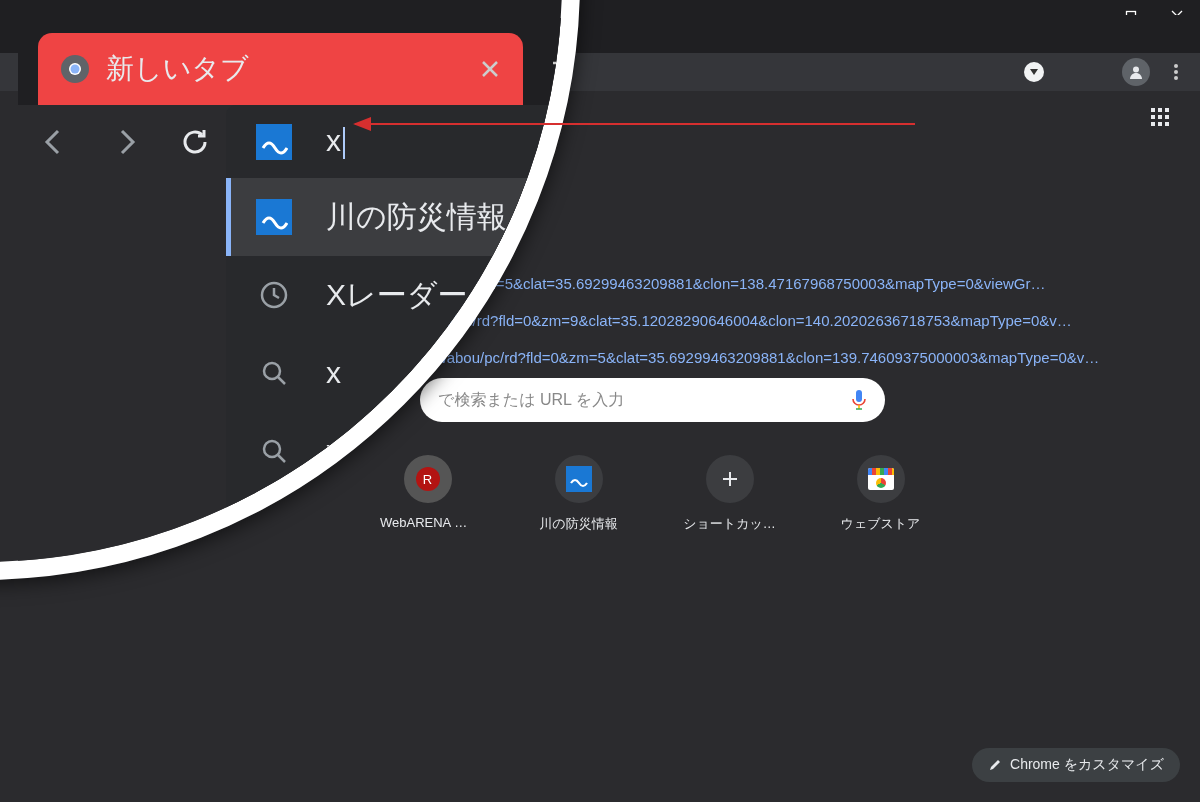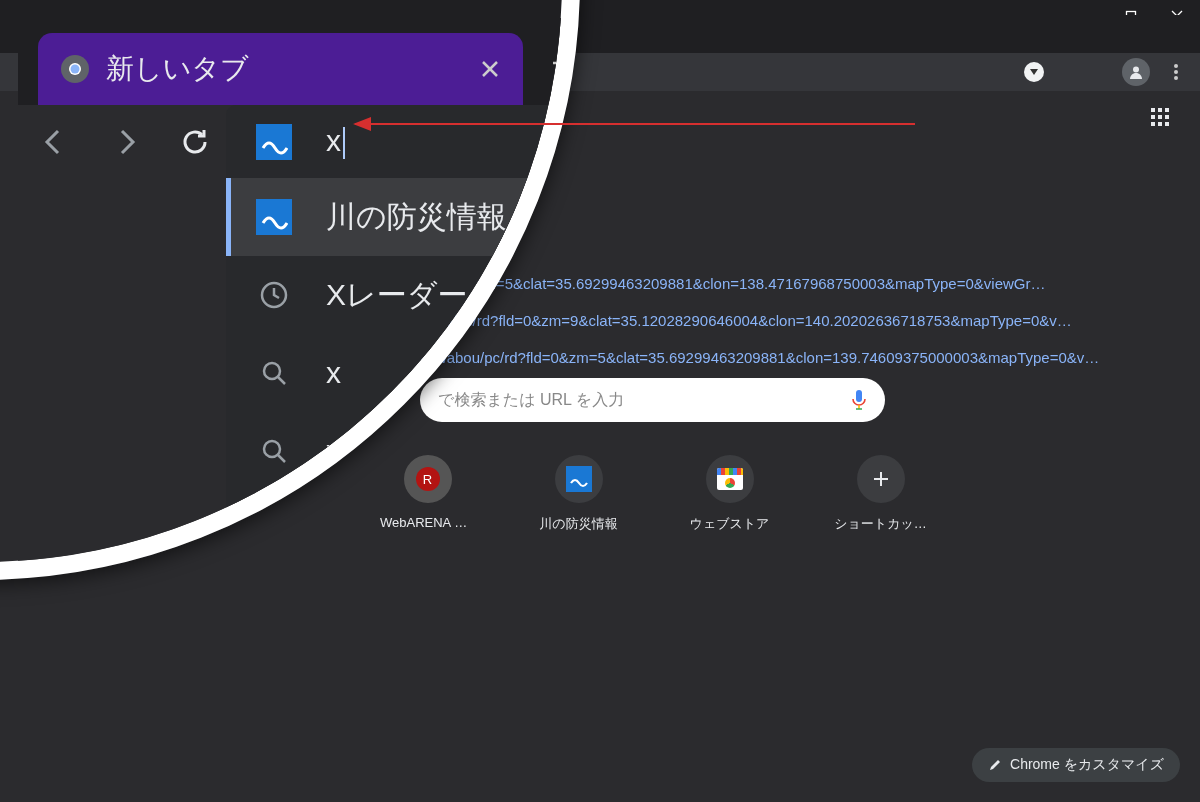--- a/index.html
+++ b/index.html
@@ -39,21 +39,21 @@
 .shortcut .lbl { font-size: 13px; color: #e8eaed; text-align: center; white-space: nowrap; overflow: hidden; text-overflow: ellipsis; max-width: 95px; }
 
 
 .customize { position: absolute; bottom: 20px; right: 20px; background: #3c4043; color: #e8eaed; padding: 8px 16px; border-radius: 20px; display: flex; align-items: center; gap: 8px; font-size: 14px; }
 
 
 .lens { position: absolute; top: -620px; left: -620px; width: 1200px; height: 1200px; border-radius: 50%; border: 18px solid #fff; overflow: hidden; box-shadow: 0 4px 20px rgba(0,0,0,.6); pointer-events: none; }
 .lens-inner { position: absolute; top: 620px; left: 620px; width: 1200px; height: 700px; background: #2b2b2e; }
 
 
-.mag-tabstrip { position: absolute; top: 15px; left: 20px; width: 485px; height: 72px; background: #4c1d95; border-radius: 14px 14px 0 0; display: flex; align-items: center; padding: 0 22px; }
+.mag-tabstrip { position: absolute; top: 15px; left: 20px; width: 485px; height: 72px; background: #ef4444; border-radius: 14px 14px 0 0; display: flex; align-items: center; padding: 0 22px; }
 .mag-chrome-icon { width: 30px; height: 30px; margin-right: 16px; }
 .mag-tab-title { color: #e8eaed; font-size: 28px; flex: 1; }
 .mag-tab-close { color: #ccc; font-size: 28px; }
 .mag-newtab { position: absolute; top: 30px; left: 530px; color: #ccc; font-size: 40px; }
 
 
 .mag-toolbar { position: absolute; top: 87px; left: 0; right: 0; height: 73px; display: flex; align-items: center; padding: 0 20px; }
 .mag-nav { display: flex; align-items: center; gap: 36px; color: #9aa0a6; }
 .mag-nav svg { width: 34px; height: 34px; }
 
@@ -174,35 +174,35 @@
       <div style="width:26px;height:26px;background:#1a78d4;display:flex;align-items:center;justify-content:center;">
         <svg width="20" height="20" viewBox="0 0 20 20">
             <path d="M2 14 Q6 8 10 14 T18 14" fill="none" stroke="#fff" stroke-width="2.2"></path>
           </svg>
       </div>
     </div>
     <div class="lbl">川の防災情報</div>
   </div>
   <div class="shortcut">
     <div class="tile">
-      <div style="width:26px;height:22px;background:#fff;border-radius:2px;position:relative;overflow:hidden;">
-        <div style="position:absolute;top:0;left:0;right:0;height:7px;background:repeating-linear-gradient(90deg,#4285f4 0 4px,#ea4335 4px 8px,#fbbc05 8px 12px,#34a853 12px 16px);"></div>
-        <div style="position:absolute;bottom:2px;left:50%;transform:translateX(-50%);width:10px;height:10px;border-radius:50%;background:conic-gradient(#ea4335 0 120deg,#34a853 120deg 240deg,#fbbc05 240deg);"></div>
-      </div>
-    </div>
-    <div class="lbl">ウェブストア</div>
-  </div>
-  <div class="shortcut">
-    <div class="tile">
       <svg width="20" height="20" viewBox="0 0 20 20">
           <line x1="10" y1="3" x2="10" y2="17" stroke="#e8eaed" stroke-width="2"></line>
           <line x1="3" y1="10" x2="17" y2="10" stroke="#e8eaed" stroke-width="2"></line>
         </svg>
     </div>
     <div class="lbl">ショートカッ…</div>
+  </div>
+  <div class="shortcut">
+    <div class="tile">
+      <div style="width:26px;height:22px;background:#fff;border-radius:2px;position:relative;overflow:hidden;">
+        <div style="position:absolute;top:0;left:0;right:0;height:7px;background:repeating-linear-gradient(90deg,#4285f4 0 4px,#ea4335 4px 8px,#fbbc05 8px 12px,#34a853 12px 16px);"></div>
+        <div style="position:absolute;bottom:2px;left:50%;transform:translateX(-50%);width:10px;height:10px;border-radius:50%;background:conic-gradient(#ea4335 0 120deg,#34a853 120deg 240deg,#fbbc05 240deg);"></div>
+      </div>
+    </div>
+    <div class="lbl">ウェブストア</div>
   </div>
 </div>
 
 <div class="url-suggests">
   <div>bou/mb/rd?zm=5&amp;clat=35.69299463209881&amp;clon=138.47167968750003&amp;mapType=0&amp;viewGr…</div>
   <div>awabou/pc/rd?fld=0&amp;zm=9&amp;clat=35.12028290646004&amp;clon=140.20202636718753&amp;mapType=0&amp;v…</div>
   <div>.jp/kawabou/pc/rd?fld=0&amp;zm=5&amp;clat=35.69299463209881&amp;clon=139.74609375000003&amp;mapType=0&amp;v…</div>
 </div>
 
 <div class="customize">

